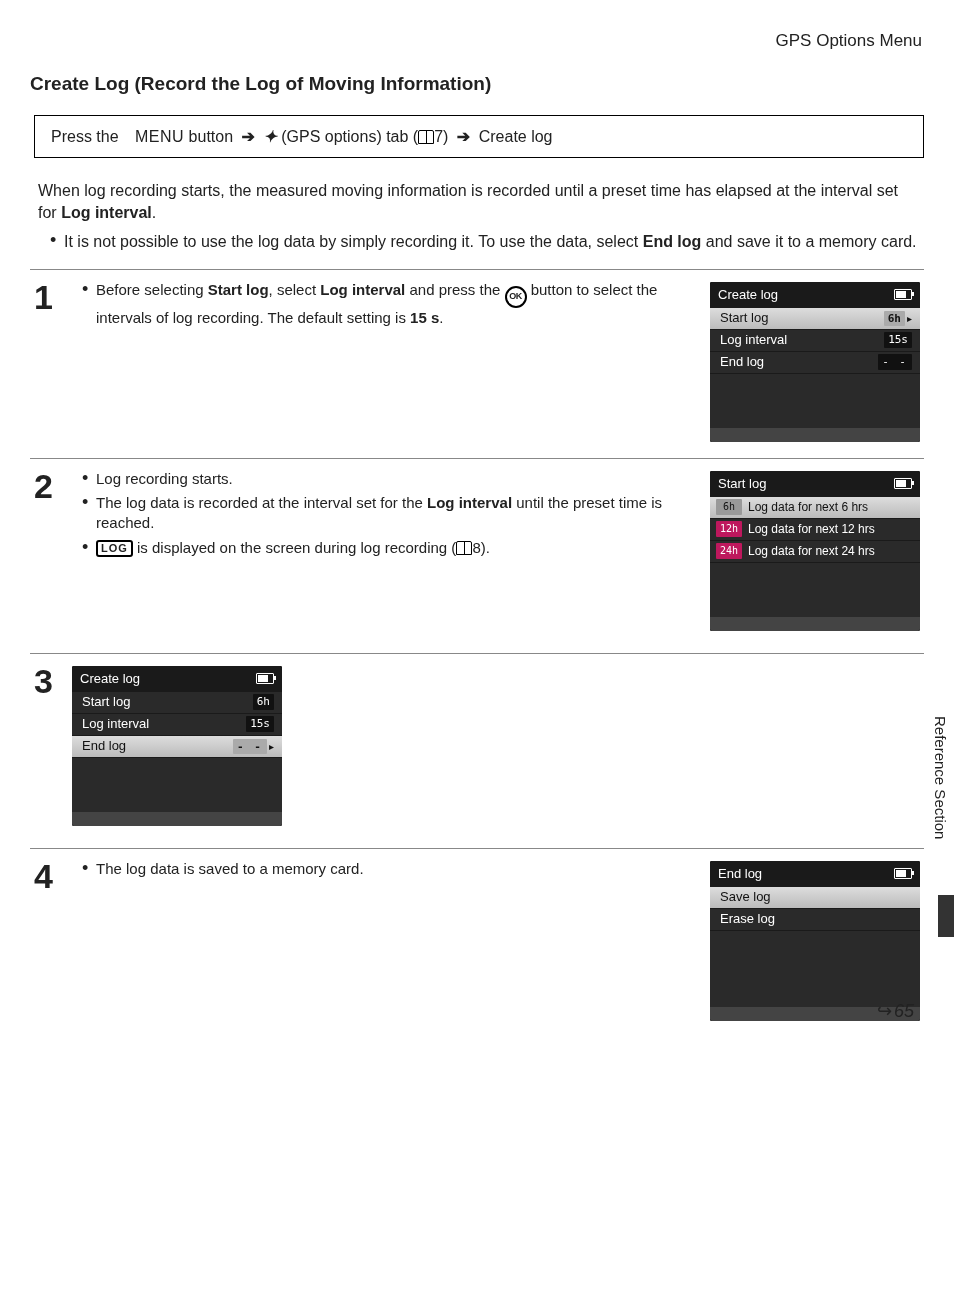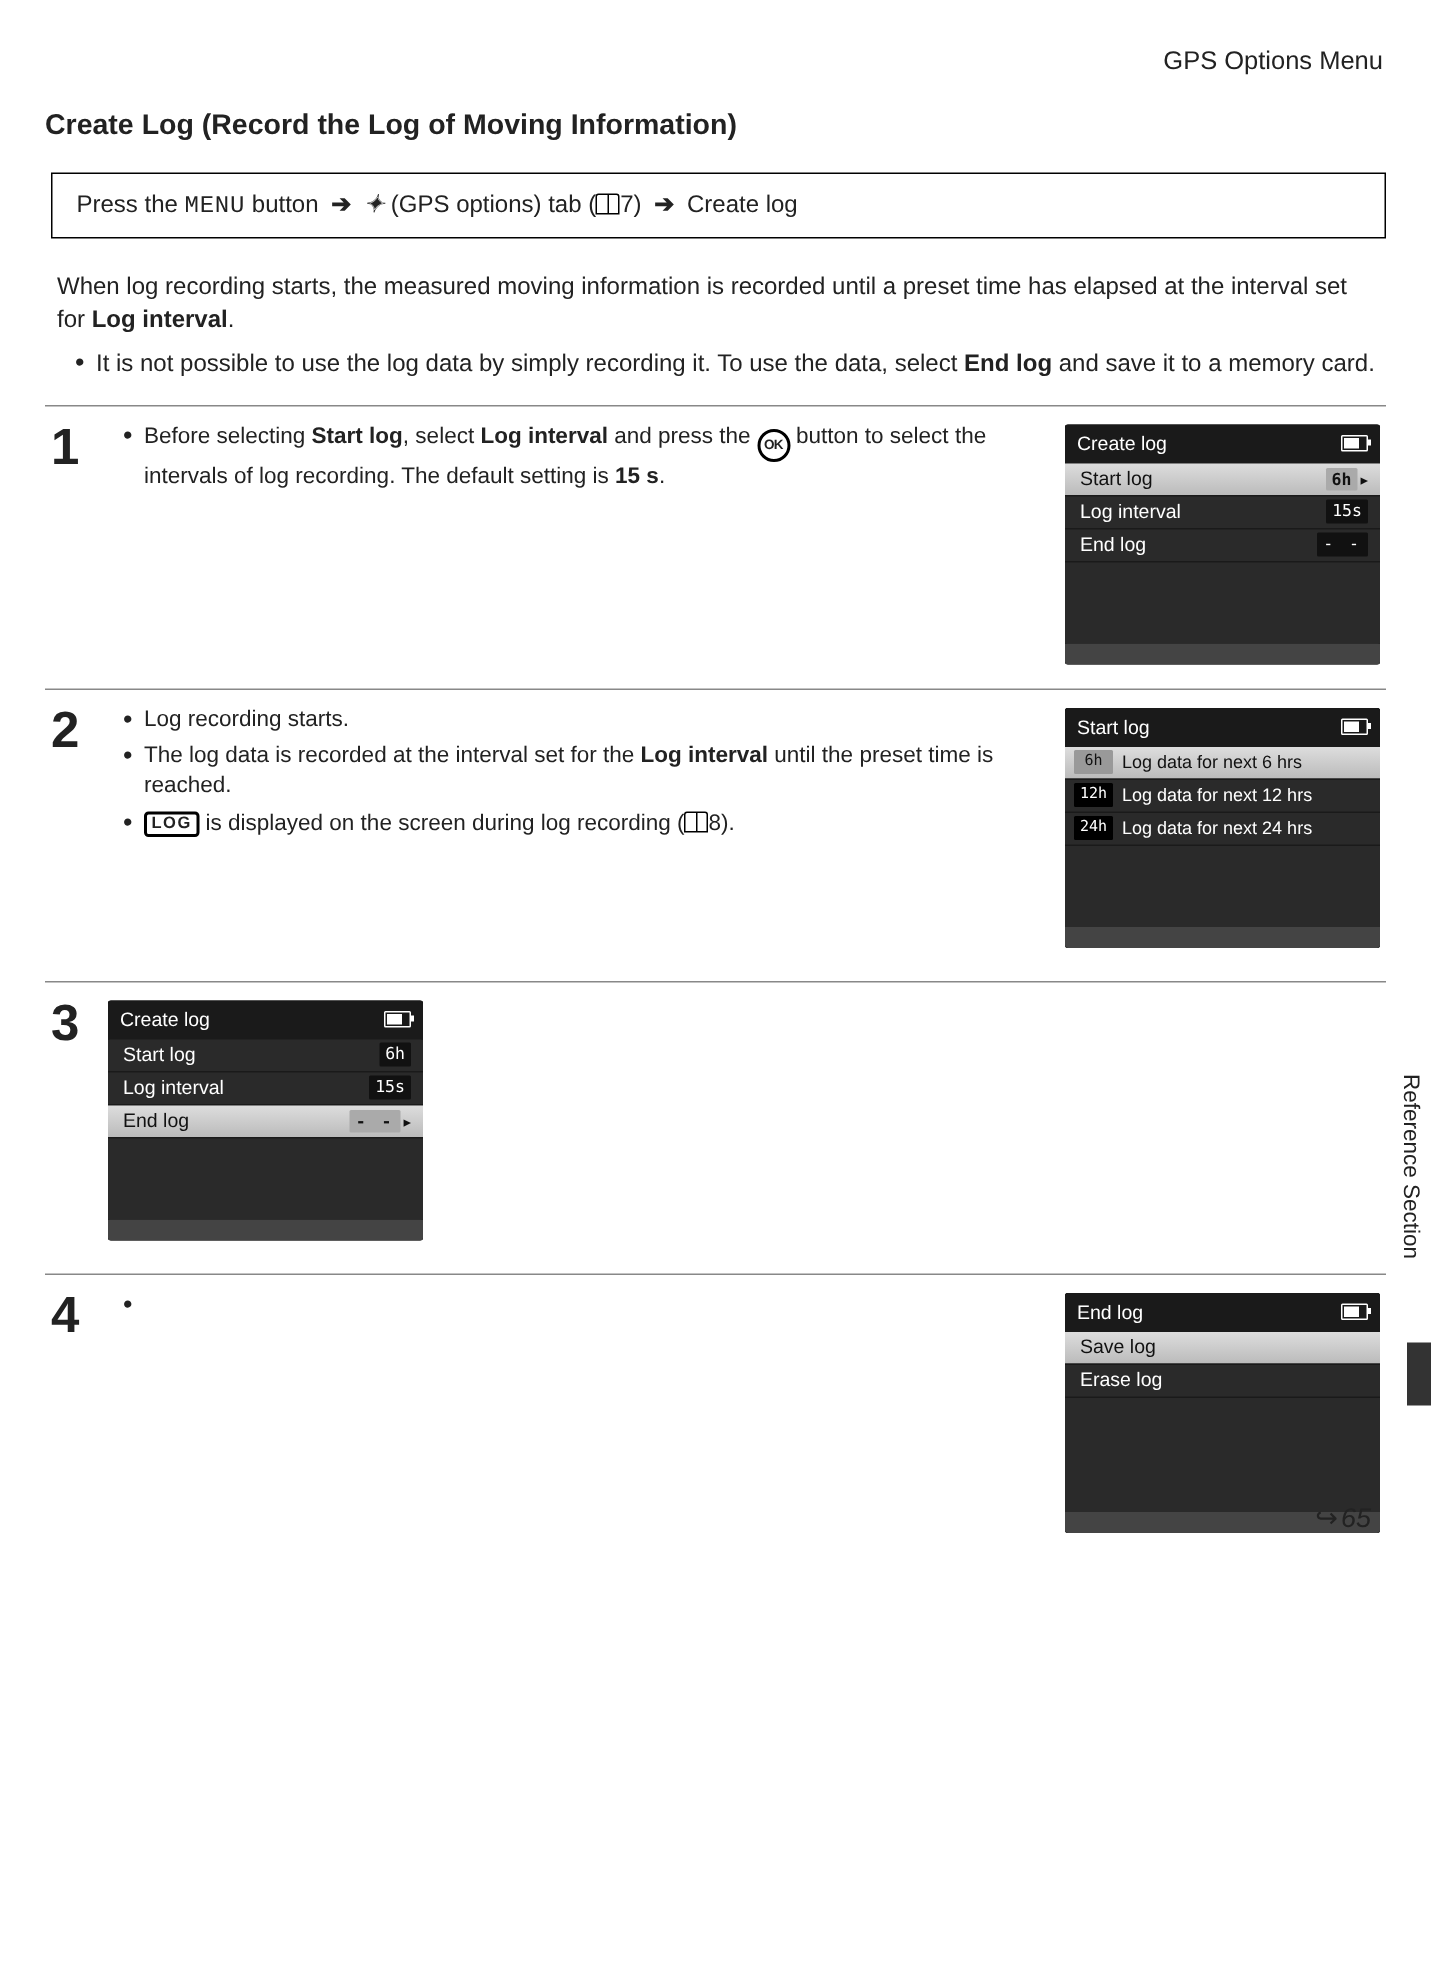--- a/index.html
+++ b/index.html
@@ -13,21 +13,21 @@
     line-height: 1.35;
   }
   .top-crumb { text-align: right; font-size: 17px; margin-bottom: 18px; padding-right: 2px;}
   h1 { font-size: 19px; font-weight: bold; margin: 0 0 18px 0; }
   .nav-box {
     border: 1.5px solid #000;
     padding: 10px 16px;
     margin: 0 0 22px 4px;
     font-size: 16px;
   }
-  .menu-label { font-family: Liberation Mono, monospace; letter-spacing: 0.5px; font-stretch: condensed;}
+  .menu-label { font-family: Liberation Sans, sans-serif; letter-spacing: 0.5px; font-stretch: condensed; margin-left: 12px;}
   .arrow { font-weight: bold; margin: 0 4px; }
   .intro { margin: 0 0 8px 4px; padding: 0 4px;}
   .intro b { font-weight: bold; }
   .bullet { display: flex; padding: 0 4px 0 20px; margin-bottom: 6px;}
   .bullet .dot { flex: 0 0 14px; font-size: 18px; line-height: 1.1;}
   .step-divider { border: none; border-top: 1px solid #888; margin: 16px 0 10px 0; }
   .step { display: flex; padding: 0 4px; }
   .step-num { font-size: 34px; font-weight: bold; width: 38px; flex: 0 0 38px; line-height: 1;}
   .step-body { flex: 1 1 auto; }
   .step-text { flex: 1 1 auto; padding-right: 12px; min-width: 0;}
@@ -76,21 +76,21 @@
   .scr-batt::before { content:""; position:absolute; left:1px; top:1px; bottom:1px; width:10px; background:#fff;}
   .scr-list { background:#2a2a2a; flex:1; position:relative;}
   .scr-row { display:flex; justify-content:space-between; padding:2px 8px 2px 10px; border-bottom:1px solid #1a1a1a; align-items:center; font-size:13px; height:17px;}
   .scr-row.sel { background: linear-gradient(#ddd,#bbb); color:#111;}
   .scr-row .val { background:#111; color:#fff; font-size:11px; padding:1px 4px; border-radius:1px; font-family:monospace;}
   .scr-row .val-box { background:#aaa; color:#111; font-size:11px; padding:1px 4px; border-radius:1px; font-family:monospace; font-weight:bold;}
   .scr-row .dashes { letter-spacing:2px; font-family:monospace;}
   .scr-row .caret { font-size:10px; margin-left:2px;}
   .scr-opt { display:flex; align-items:center; padding:2px 8px 2px 6px; border-bottom:1px solid #1a1a1a; font-size:12px; height:17px;}
   .scr-opt.sel { background: linear-gradient(#ddd,#bbb); color:#111;}
-  .scr-opt .tag { background:#000000; color:#fff; font-size:10px; padding:1px 3px; border-radius:1px; margin-right:6px; font-family:monospace; min-width:20px; text-align:center;}
+  .scr-opt .tag { background:#be185d; color:#fff; font-size:10px; padding:1px 3px; border-radius:1px; margin-right:6px; font-family:monospace; min-width:20px; text-align:center;}
   .scr-opt.sel .tag { background:#999; color:#111;}
   .scr-left-bar { position:absolute; left:0; top:110px; bottom:15px; width:4px; background:#555; border-radius:0 2px 2px 0;}
   .scr-foot { height:14px; background:#444;}
   
   .side-tab {
     position: absolute; right: 0; top: 700px;
     writing-mode: vertical-rl; font-size: 15px; padding: 16px 4px;
   }
   .side-block { position:absolute; right:0; top:895px; width:16px; height:42px; background:#333;}
   .page-foot { position:absolute; bottom:18px; right:40px; font-size:18px; font-style: italic; margin-top: 25px;}
@@ -234,20 +234,21 @@
 
 <hr class="step-divider" style="margin-top:22px;">
 
 <div class="step">
   <div class="step-num">4</div>
   <div class="step-body">
     <div class="step-row">
       <div class="step-text">
         <div class="sub-bullet">
             <span class="dot">•</span>
+            <span>The log data is saved to a memory card.</span>
           </div>
       </div>
       <div class="scr">
         <div class="scr-title">
             <span>End log</span>
             <span class="scr-batt"></span>
           </div>
         <div class="scr-list">
           <div class="scr-row sel">
               <span>Save log</span>

